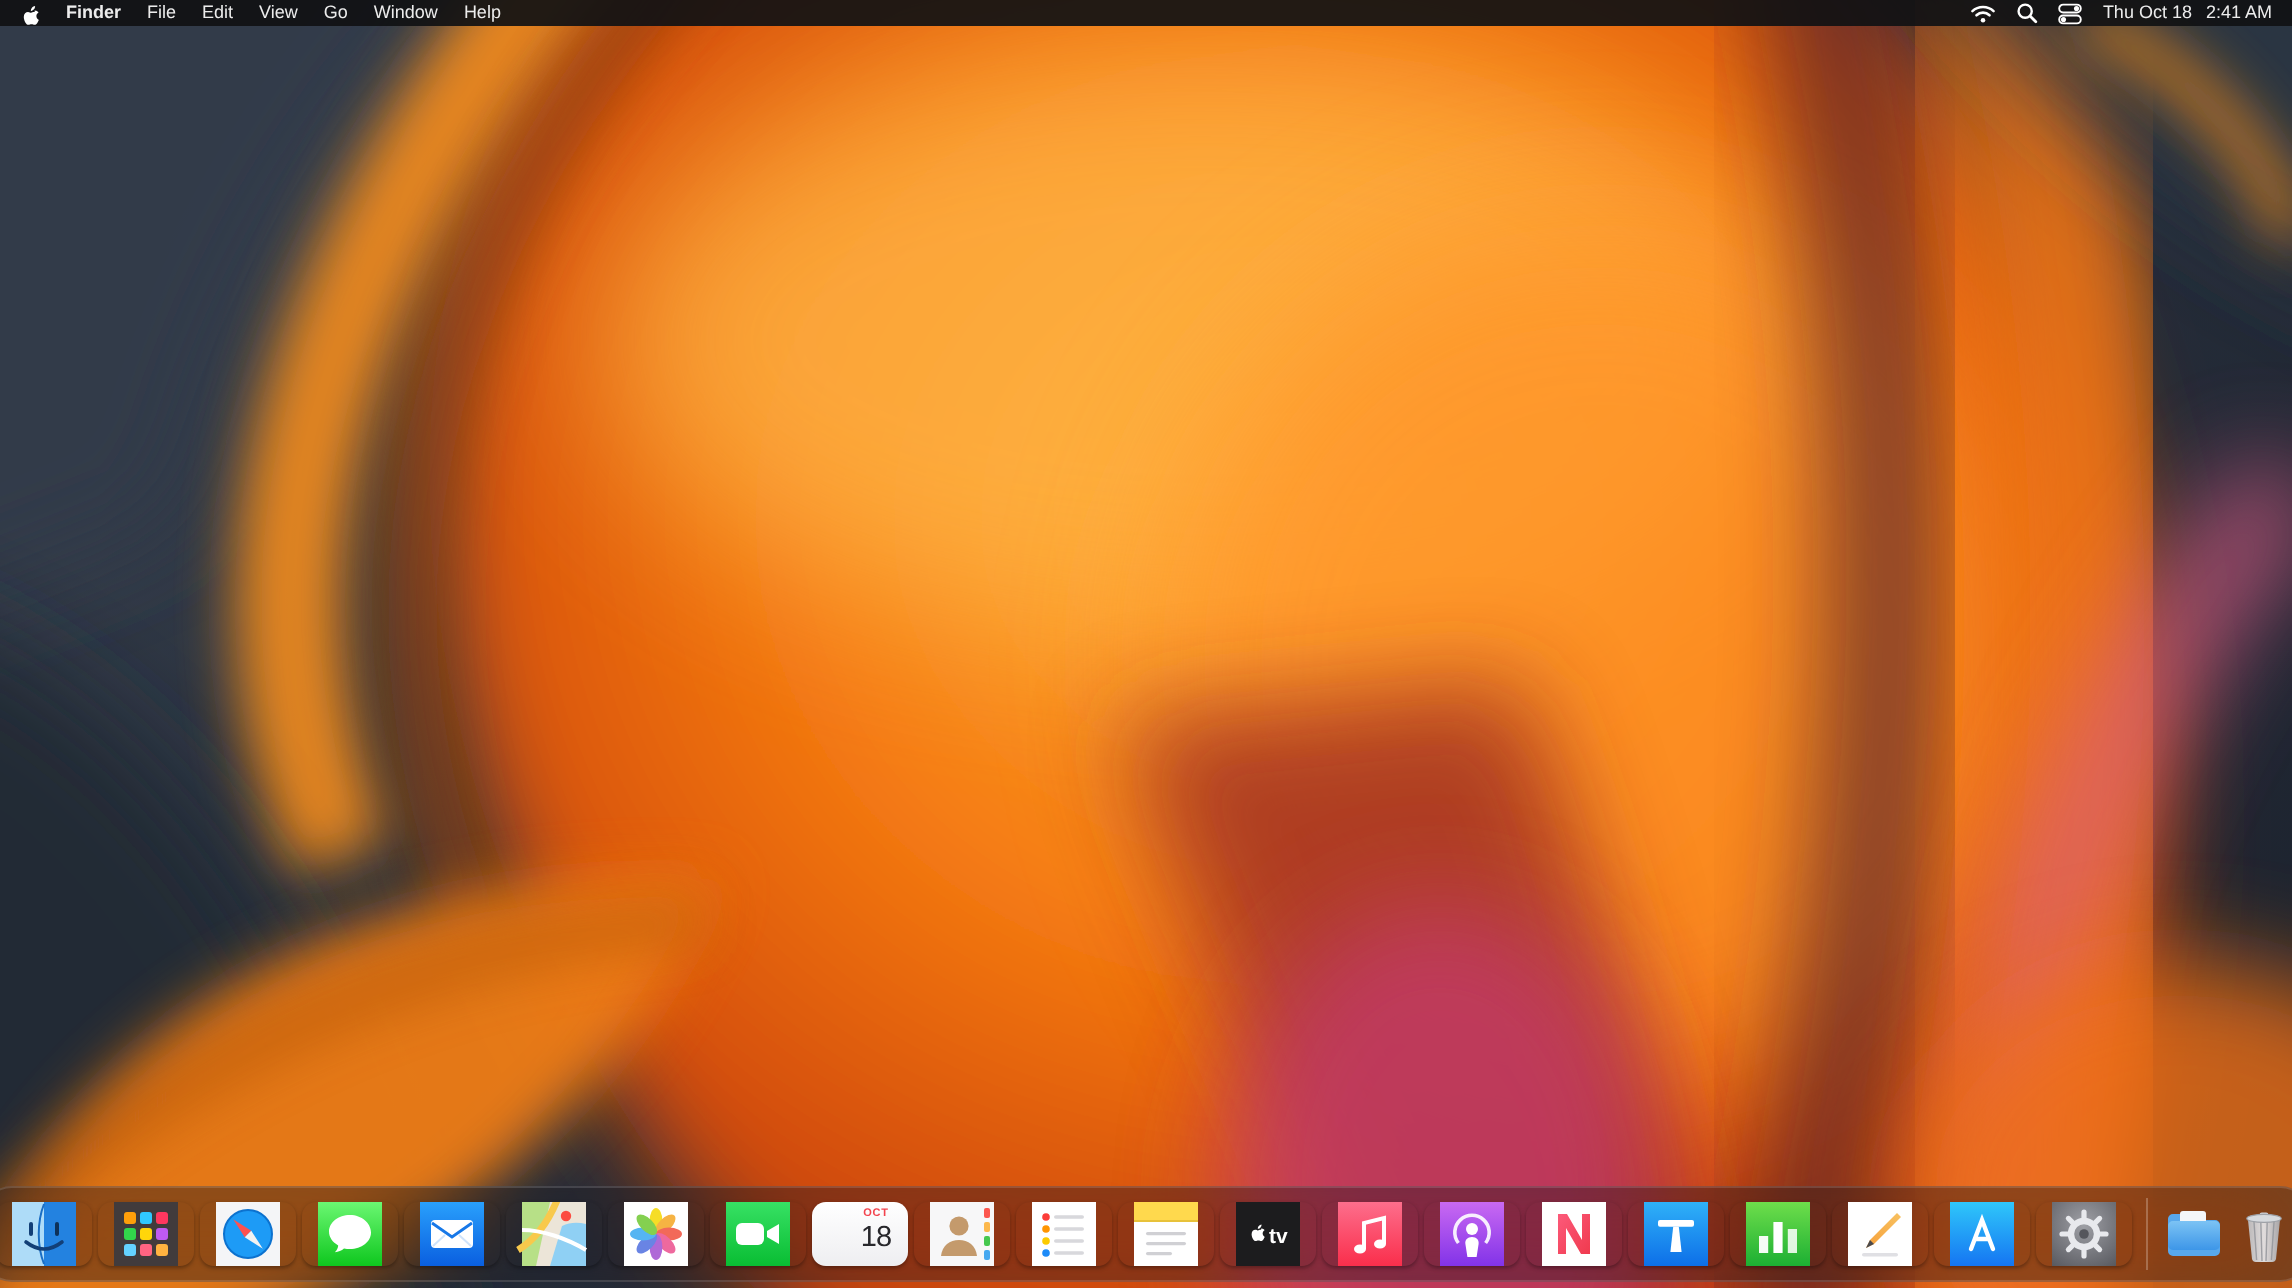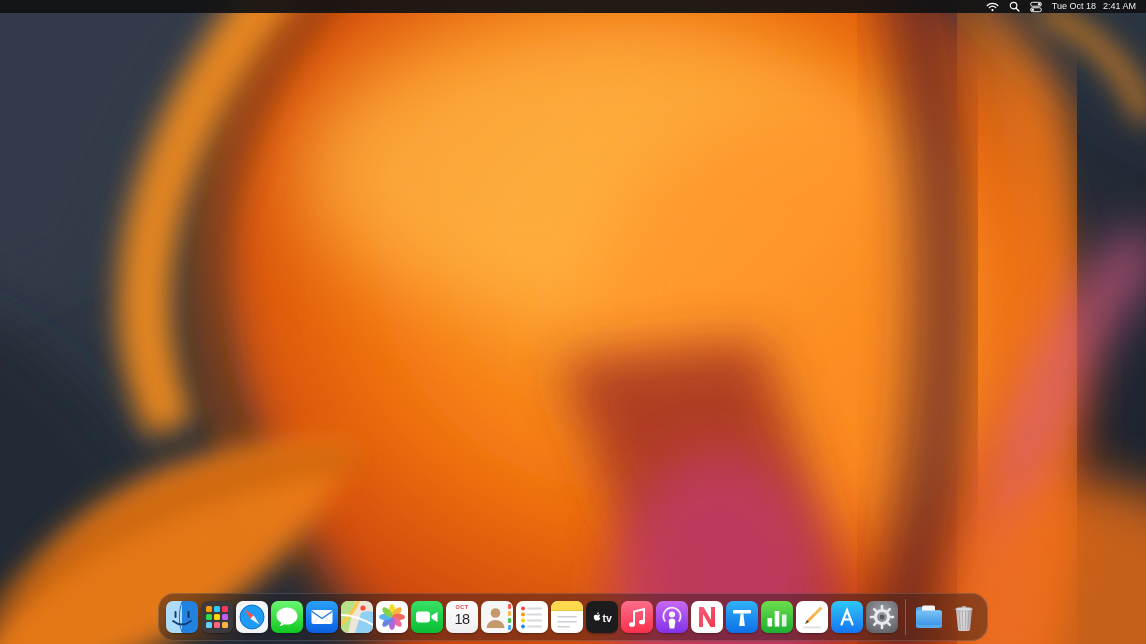--- a/index.html
+++ b/index.html
@@ -26,21 +26,21 @@
   
   .dock{
     position:absolute;bottom:3px;left:50%;transform:translateX(-50%);z-index:40;
     display:flex;align-items:center;gap:3px;padding:5px 7px;
     background:rgba(33,34,40,0.48);
     border:1px solid rgba(255,255,255,0.14);
     border-radius:16px;
     backdrop-filter:blur(18px) saturate(1.4);
   }
   .app{width:32px;height:32px;position:relative;flex:none;}
-  .app.sq{border-radius:7px;overflow:hidden;box-shadow:0 1px 2px rgba(0,0,0,0.35);}
+  .app.sq{border-radius:7px;overflow:hidden;box-shadow:0 1px 2px rgba(0,0,0,0.35);padding-left:16px;}
   .app svg.g{position:absolute;inset:0;width:100%;height:100%;}
   .dock-sep{width:1px;height:36px;background:rgba(255,255,255,0.24);margin:0 4px;flex:none;}
   
   .ic-cal{background:linear-gradient(#ffffff,#eeeef1);display:flex;flex-direction:column;align-items:center;}
   .cal-m{font-size:5.5px;font-weight:700;color:#f3444e;letter-spacing:0.4px;margin-top:3.5px;line-height:1;}
   .cal-d{font-size:14.5px;font-weight:300;color:#28282c;line-height:1;margin-top:1.5px;letter-spacing:-0.5px;}
   
 </style>
 </head>
 <body>
@@ -82,20 +82,34 @@
   <ellipse cx="720" cy="600" rx="110" ry="150" fill="#c43a6e" opacity="0.75" filter="url(#b25)"></ellipse>
   <path d="M905,-40 C960,180 960,420 890,700" stroke="#55202c" stroke-width="60" fill="none" filter="url(#b25)" opacity="0.75"></path>
   <path d="M1000,-40 C1060,200 1060,440 990,700" stroke="#ef7417" stroke-width="90" fill="none" filter="url(#b25)" opacity="0.9"></path>
   <path d="M1146,240 C1030,380 990,520 1020,660" stroke="#d85c84" stroke-width="46" fill="none" filter="url(#b25)" opacity="0.8"></path>
   <path d="M940,-60 L1206,-60 L1206,160 C1100,120 1010,40 940,-60 Z" fill="#2b3442" filter="url(#b25)"></path>
   <path d="M1040,10 C1090,30 1130,70 1146,120" stroke="#ef8a1e" stroke-width="18" fill="none" filter="url(#b14)" opacity="0.9"></path>
   <ellipse cx="1090" cy="600" rx="140" ry="120" fill="#ef6f15" opacity="0.8" filter="url(#b25)"></ellipse>
 </svg>
 
 <div class="menubar">
+  <div class="left">
+    <span>
+      <svg width="10" height="12" viewBox="0 0 13 17">
+        <path fill="#ffffff" d="M9.8 6.1c1.9 0 2.7 1.3 2.7 1.3s-1.5.8-1.5 2.6c0 2 1.7 2.7 1.7 2.7s-1.2 3.5-3 3.5c-.8 0-1.1-.5-2.1-.5s-1.4.5-2.2.5c-1.7 0-3.3-3.3-3.3-5.6 0-2.4 1.5-3.6 3-3.6.9 0 1.7.6 2.2.6.4 0 1.4-.6 2.5-.5z M9.3 5.2c.5-.6.9-1.5.8-2.4-.8.1-1.7.6-2.2 1.2-.5.6-.9 1.5-.8 2.3.9.1 1.7-.5 2.2-1.1z"></path>
+      </svg>
+    </span>
+    <span class="menu-item bold">Finder</span>
+    <span class="menu-item">File</span>
+    <span class="menu-item">Edit</span>
+    <span class="menu-item">View</span>
+    <span class="menu-item">Go</span>
+    <span class="menu-item">Window</span>
+    <span class="menu-item">Help</span>
+  </div>
   <div class="right">
     <span>
       <svg width="13" height="10" viewBox="0 0 16 12">
         <g fill="none" stroke="#ffffff" stroke-width="1.6" stroke-linecap="round">
           <path d="M1.5 4.2 C5 0.8 11 0.8 14.5 4.2"></path>
           <path d="M4 6.8 C6.3 4.6 9.7 4.6 12 6.8"></path>
         </g>
         <circle cx="8" cy="9.8" r="1.4" fill="#ffffff"></circle>
       </svg>
     </span>
@@ -107,21 +121,21 @@
     </span>
     <span>
       <svg width="12" height="12" viewBox="0 0 14 14">
         <rect x="0.7" y="1.5" width="12.6" height="4.6" rx="2.3" fill="none" stroke="#ffffff" stroke-width="1.1"></rect>
         <circle cx="10.8" cy="3.8" r="1.5" fill="#ffffff"></circle>
         <rect x="0.7" y="7.9" width="12.6" height="4.6" rx="2.3" fill="none" stroke="#ffffff" stroke-width="1.1"></rect>
         <circle cx="3.2" cy="10.2" r="1.5" fill="#ffffff"></circle>
       </svg>
     </span>
     <span class="clock">
-      <span>Tue Oct 18</span>
+      <span>Thu Oct 18</span>
       <span>2:41 AM</span>
     </span>
   </div>
 </div>
 
 <div class="dock">
 
   <div class="app sq">
     <svg class="g" viewBox="0 0 32 32">
       <rect x="0" y="0" width="16" height="32" fill="#aedcf8"></rect>

